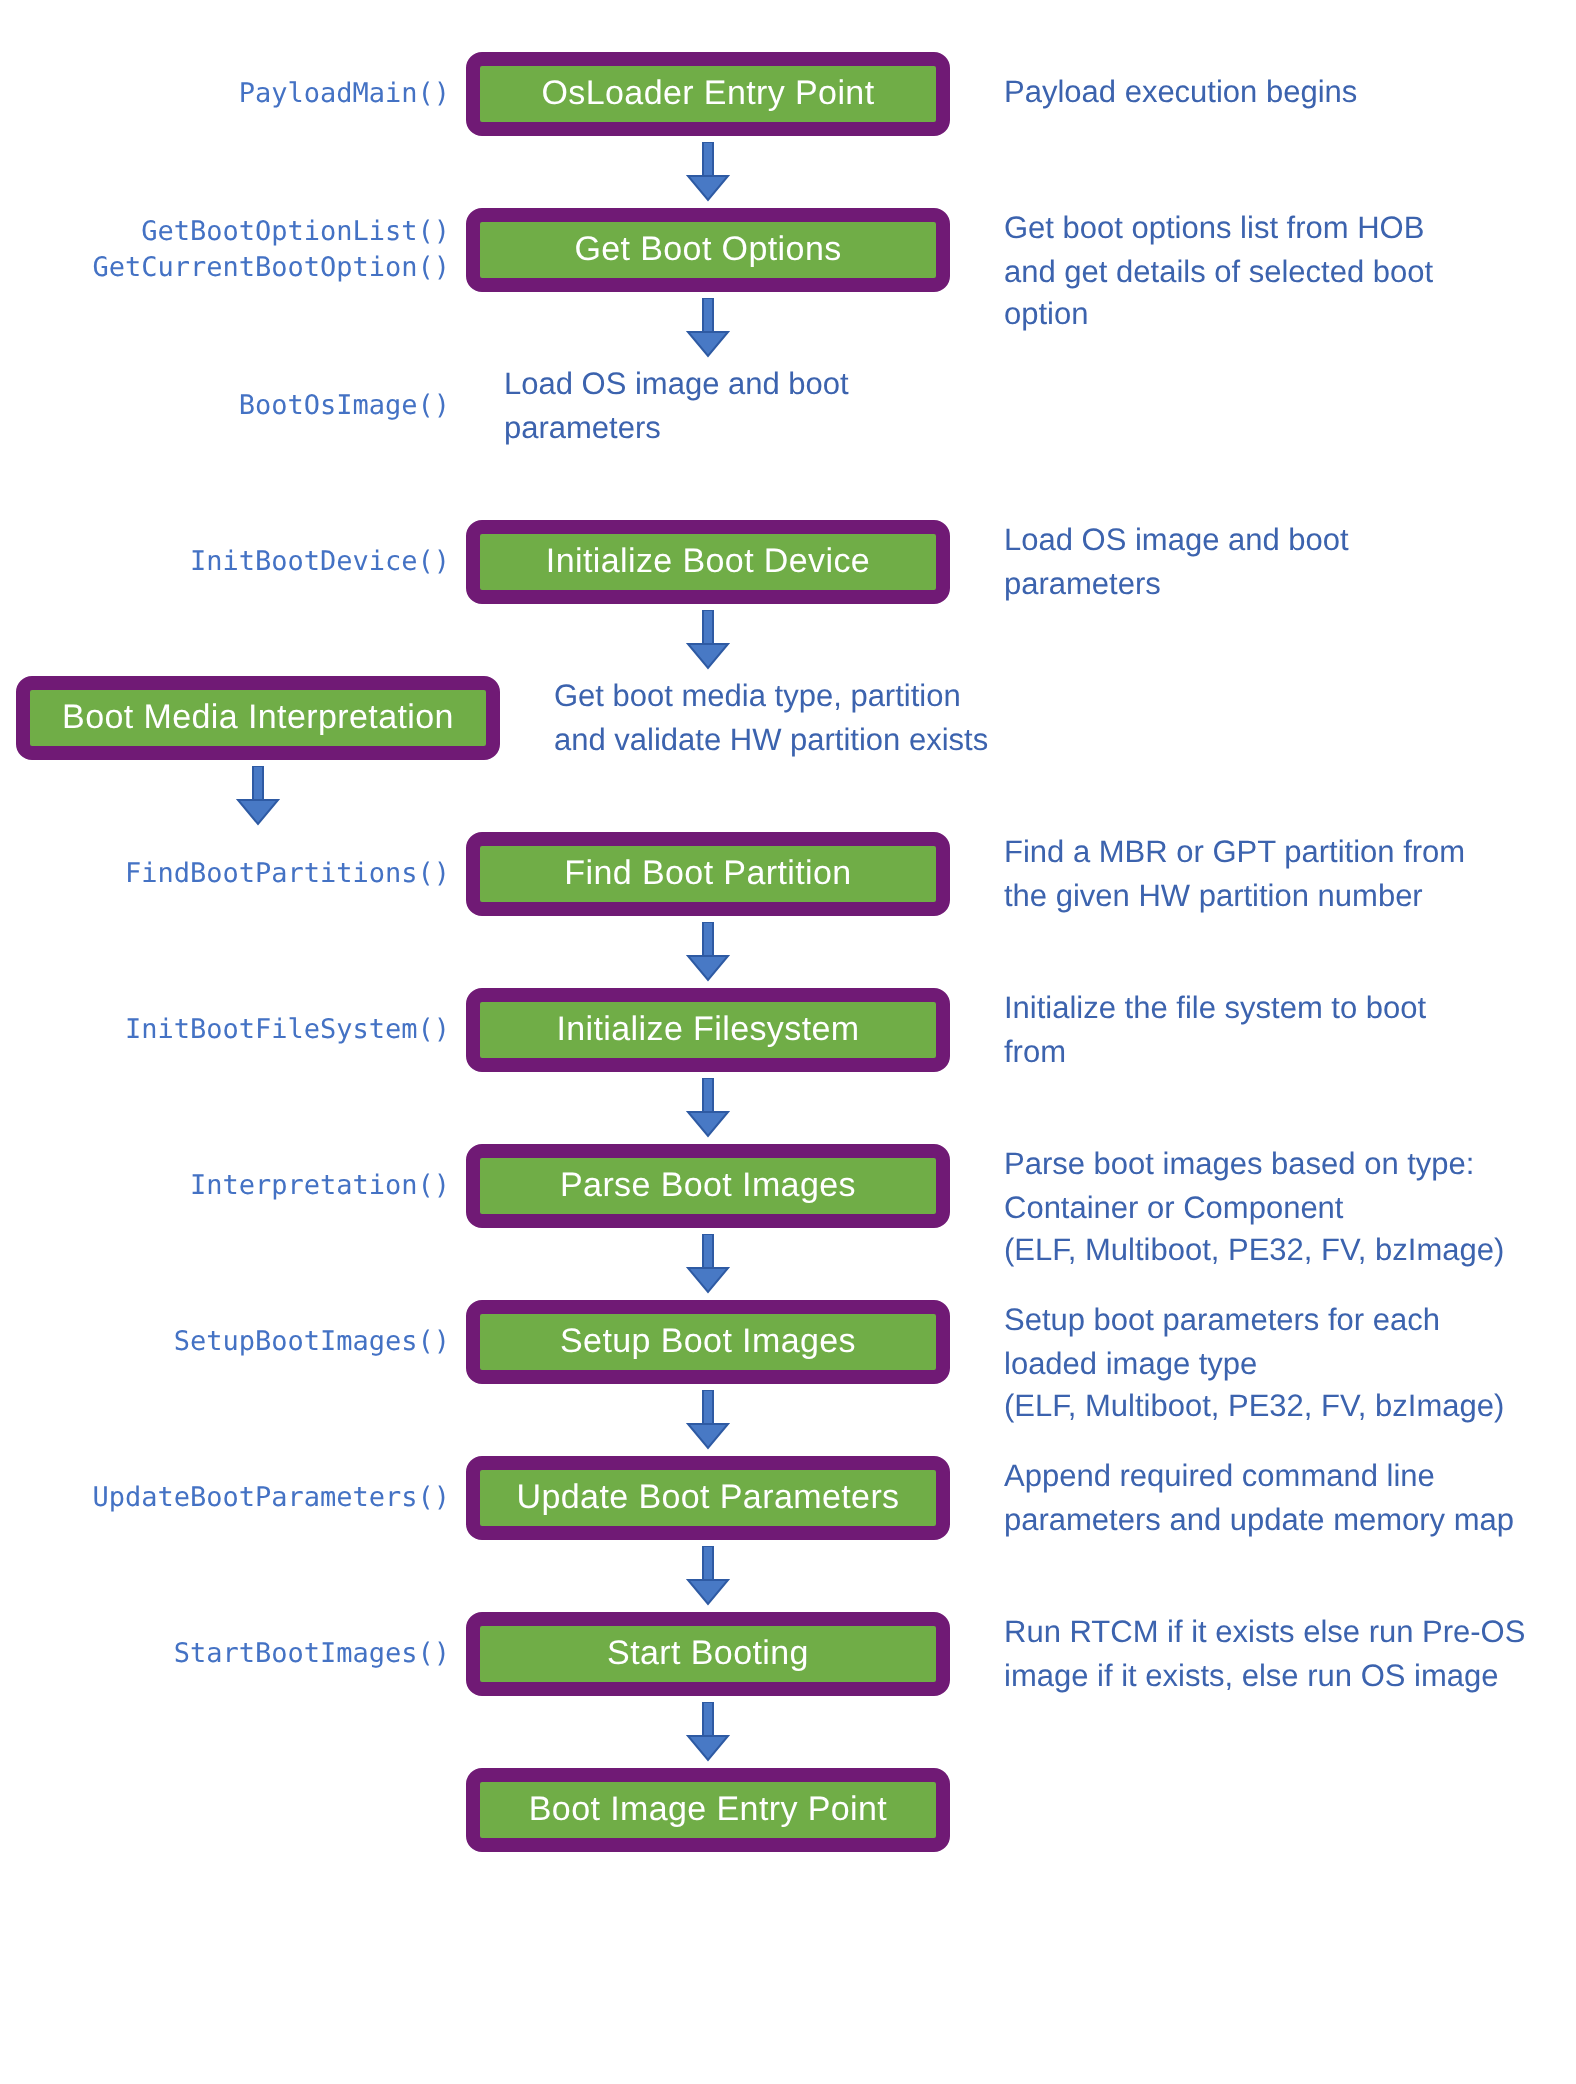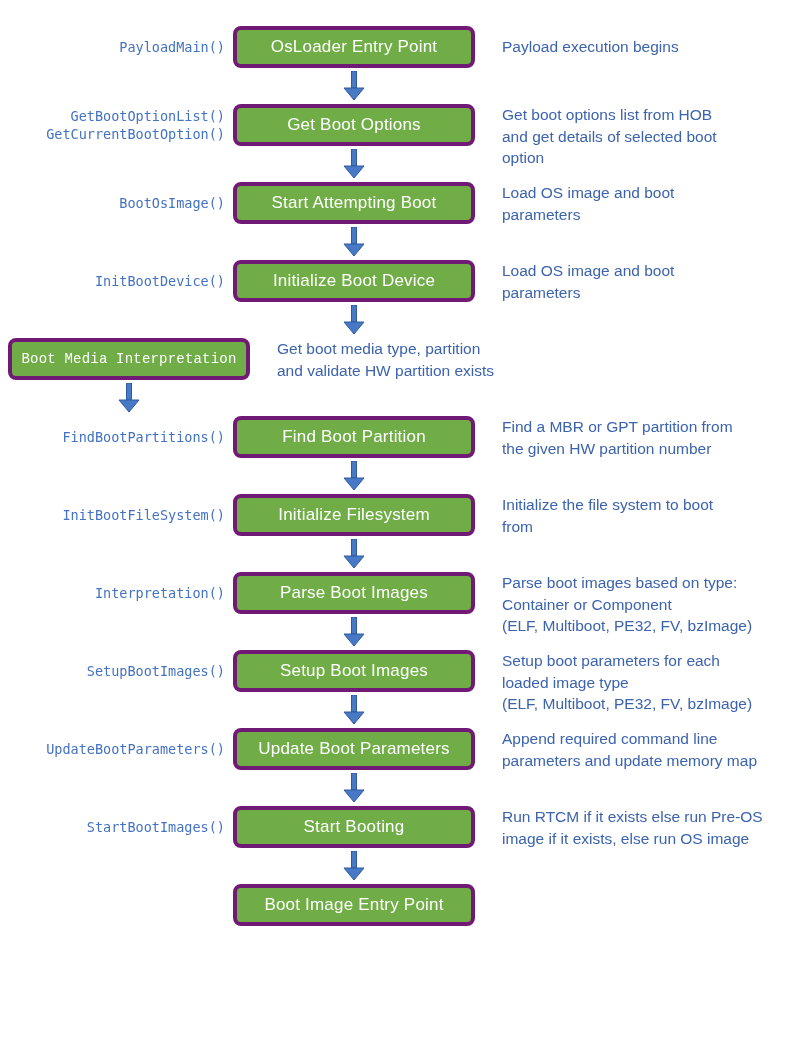--- a/index.html
+++ b/index.html
@@ -40,30 +40,30 @@
   .boxcol {
     width: 242px;
     margin-left: 8px;
     flex-shrink: 0;
   }
   .step-box {
     width: 242px;
     height: 42px;
     box-sizing: border-box;
     background: #70AD47;
-    border: 4px solid #701a75;
+    border: 7px solid #701a75;
     border-radius: 8px;
     display: flex;
     align-items: center;
     justify-content: center;
     color: #ffffff;
     font-size: 17px;
     letter-spacing: 0.2px;
   }
-  .step-box.small { font-size: 14px; font-family: Liberation Mono, monospace; }
+  .step-box.small { font-size: 17px; }
   .arrow-icon {
     display: block;
     margin: 3px auto 0 auto;
   }
   .desc {
     margin-left: 27px;
     width: 282px;
     min-height: 42px;
     display: flex;
     align-items: center;
@@ -105,29 +105,20 @@
           <polygon points="2,17 22,17 12,29" fill="#4879C5" stroke="#2E5AA3" stroke-width="1"></polygon>
         </svg>
     </div>
     <div class="desc">Get boot options list from HOB
 and get details of selected boot
 option</div>
   </div>
 
   <div class="row">
     <div class="fn">BootOsImage()</div>
-    <div class="boxcol">
-      <div class="step-box">
-          <span>Start Attempting Boot</span>
-        </div>
-      <svg class="arrow-icon" width="24" height="30" viewBox="0 0 24 30">
-          <rect x="9.5" y="0" width="5" height="17" fill="#4879C5" stroke="#2E5AA3" stroke-width="1"></rect>
-          <polygon points="2,17 22,17 12,29" fill="#4879C5" stroke="#2E5AA3" stroke-width="1"></polygon>
-        </svg>
-    </div>
     <div class="desc">Load OS image and boot
 parameters</div>
   </div>
 
   <div class="row">
     <div class="fn">InitBootDevice()</div>
     <div class="boxcol">
       <div class="step-box">
           <span>Initialize Boot Device</span>
         </div>

